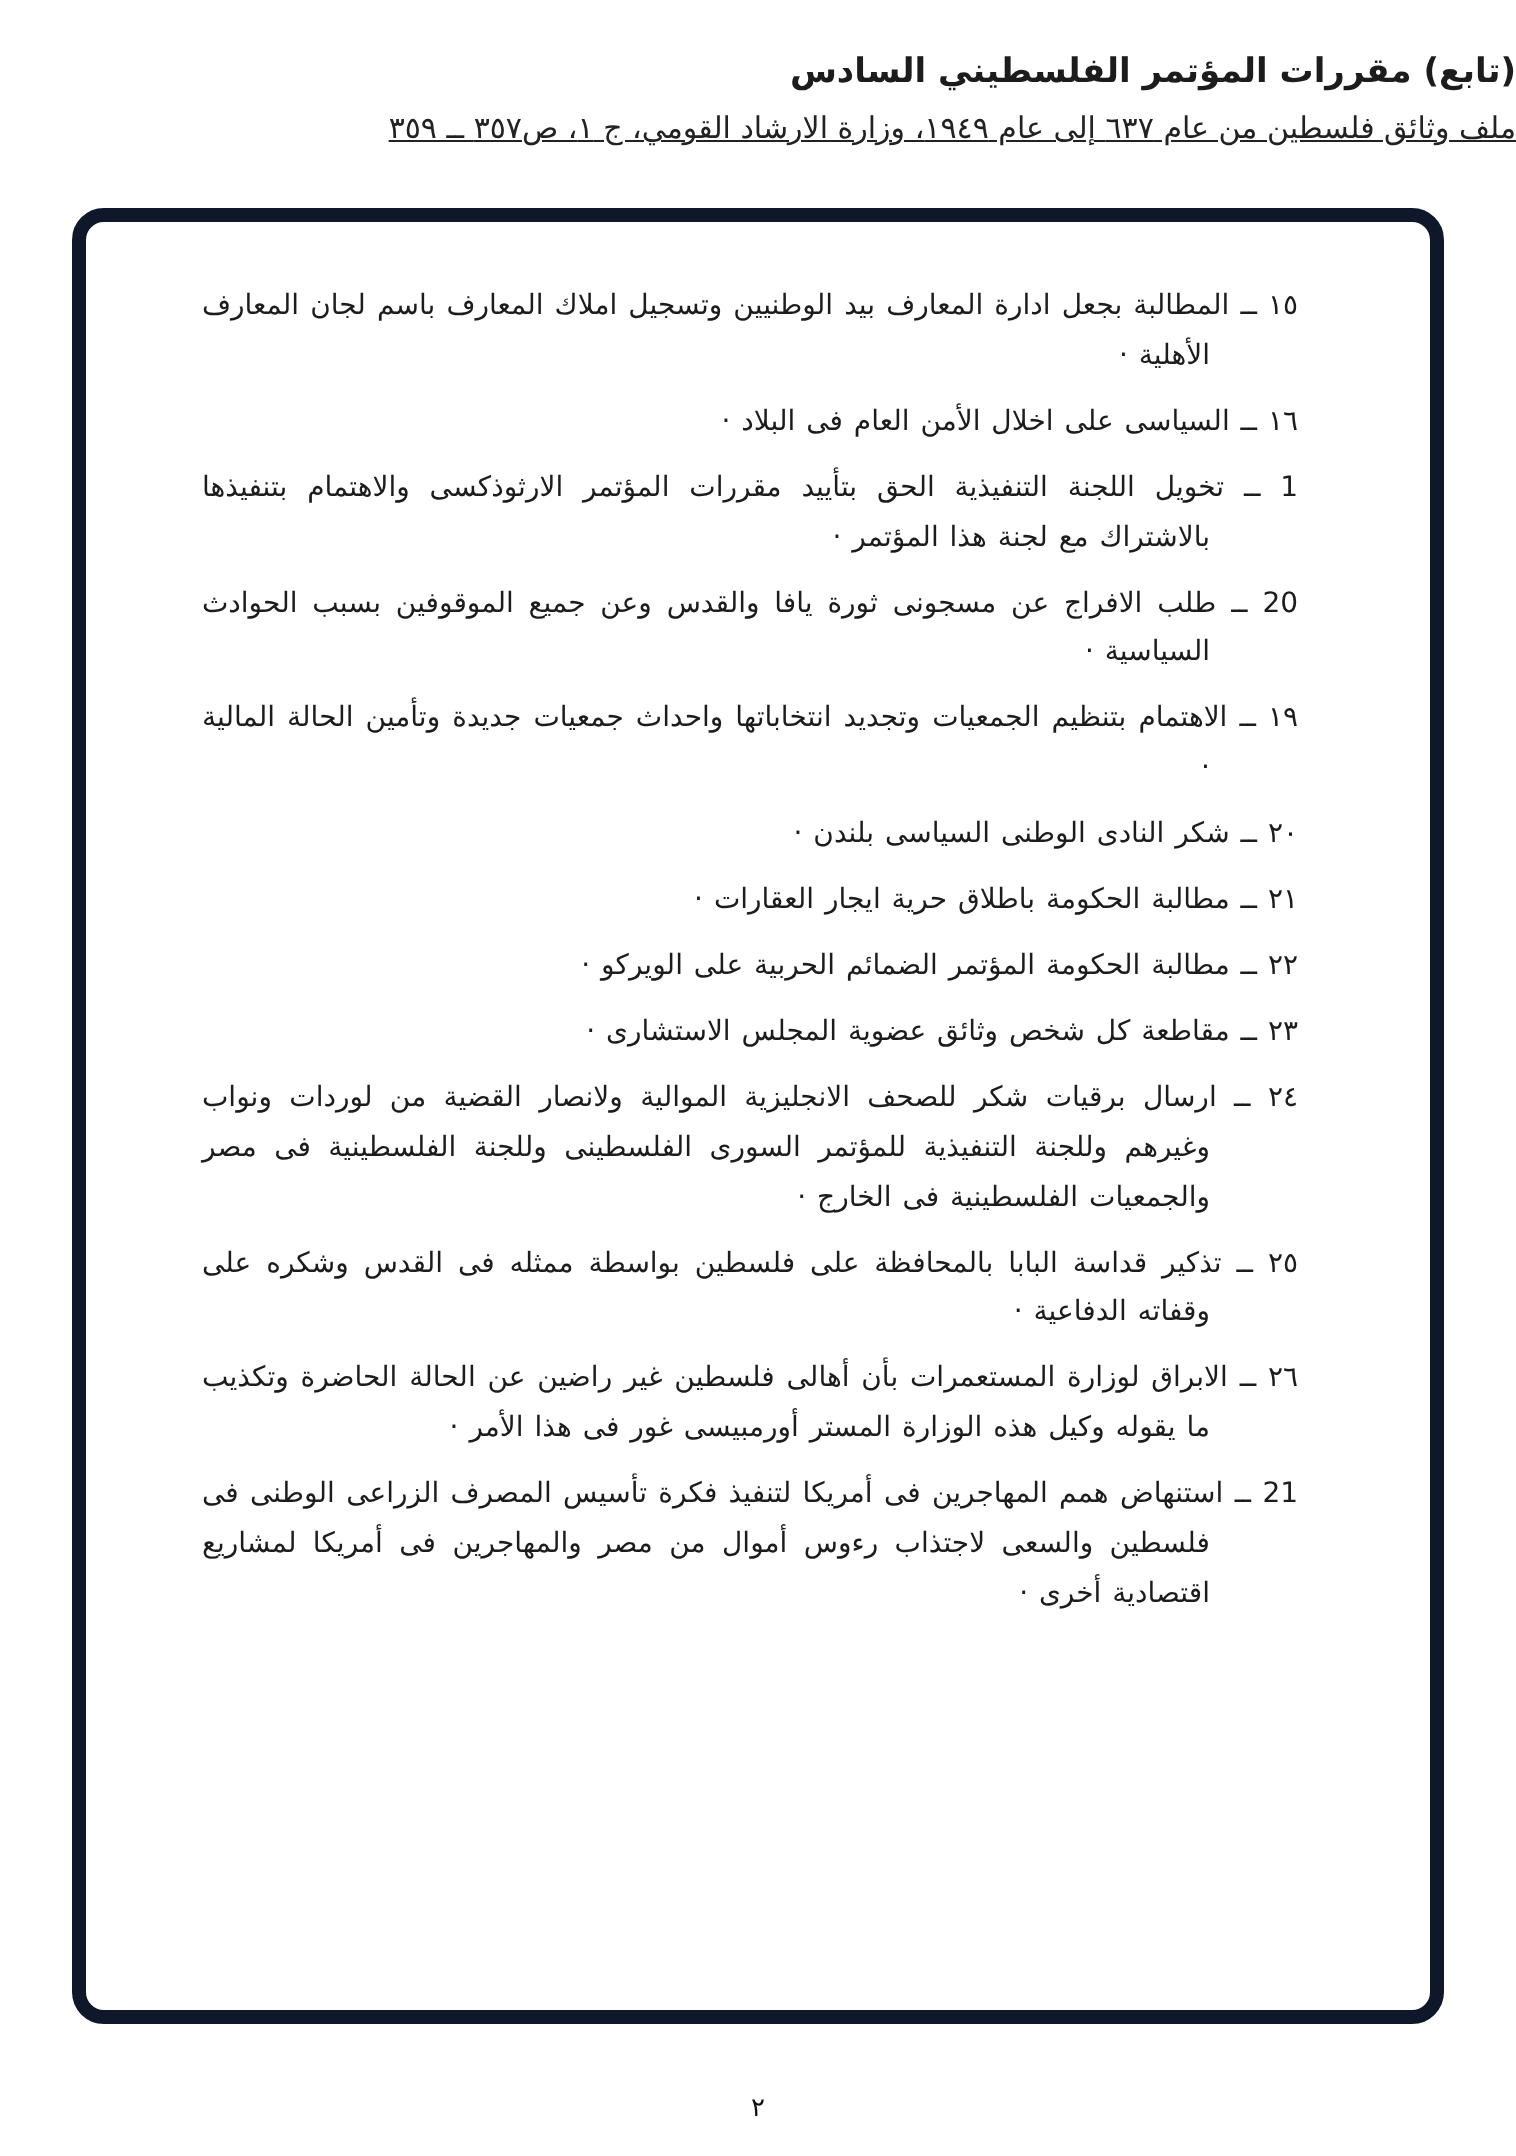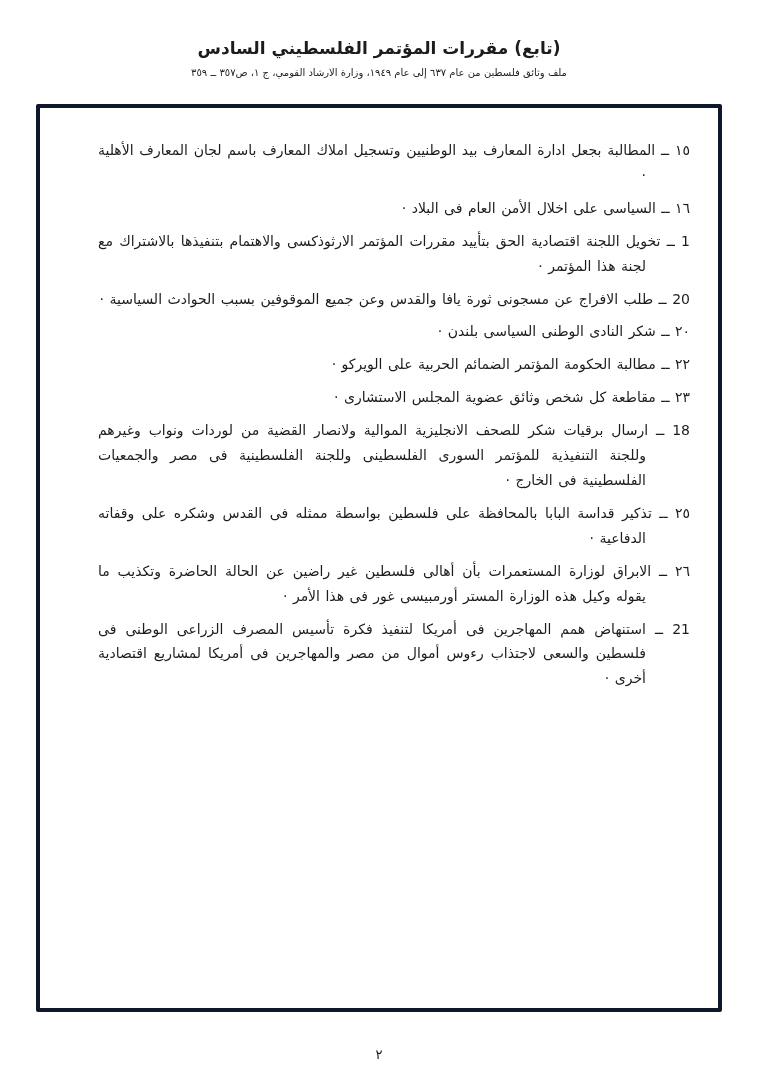--- a/index.html
+++ b/index.html
@@ -6,31 +6,31 @@
   html,body { background:#ffffff; }
   body {
     width:758px; height:1078px;
     font-family:"DejaVu Sans", sans-serif;
     color:#1c1c1c;
     position:relative;
     overflow:hidden;
   }
   .page { position:relative; width:758px; height:1078px; background:#ffffff; }
 
-  .header { text-align:center; padding-top:38px; direction:rtl; }
+  .header { text-align:right; padding-top:26px; direction:rtl; }
   .doc-title { font-size:17px; font-weight:bold; letter-spacing:0; }
-  .doc-source { font-size:10px; margin-top:9px; color:#222; }
+  .doc-source { font-size:15px; margin-top:9px; color:#222;text-decoration:underline; }
 
   .green-box {
     position:absolute;
     left:36px; top:104px;
     width:686px; height:908px;
-    border:4px solid #0f172a;
-    border-radius:2px;
-    padding:30px 28px 0 58px;
+    border:7px solid #0f172a;
+    border-radius:16px;
+    padding:30px 66px 0 58px;
     direction:rtl;
   }
 
   .item {
     font-size:14px;
     line-height:1.78;
     text-align:justify;
     margin-bottom:8px;
     padding-right:44px;
     text-indent:-44px;
@@ -64,47 +64,55 @@
       <span class="item-text">المطالبة بجعل ادارة المعارف بيد الوطنيين وتسجيل املاك المعارف باسم لجان المعارف الأهلية ·</span>
     </div>
 
     <div class="item">
       <span class="item-number">١٦ ــ</span>
       <span class="item-text">السياسى على اخلال الأمن العام فى البلاد ·</span>
     </div>
 
     <div class="item">
       <span class="item-number">1 ــ</span>
-      <span class="item-text">تخويل اللجنة اقتصادية الحق بتأييد مقررات المؤتمر الارثوذكسى والاهتمام بتنفيذها بالاشتراك مع لجنة هذا المؤتمر ·</span>
+      <span class="item-text">تخويل اللجنة التنفيذية الحق بتأييد مقررات المؤتمر الارثوذكسى والاهتمام بتنفيذها بالاشتراك مع لجنة هذا المؤتمر ·</span>
     </div>
 
     <div class="item">
       <span class="item-number">20 ــ</span>
       <span class="item-text">طلب الافراج عن مسجونى ثورة يافا والقدس وعن جميع الموقوفين بسبب الحوادث السياسية ·</span>
     </div>
 
+    <div class="item">
+      <span class="item-number">١٩ ــ</span>
+      <span class="item-text">الاهتمام بتنظيم الجمعيات وتجديد انتخاباتها واحداث جمعيات جديدة وتأمين الحالة المالية ·</span>
+    </div>
 
     <div class="item">
       <span class="item-number">٢٠ ــ</span>
       <span class="item-text">شكر النادى الوطنى السياسى بلندن ·</span>
     </div>
 
+    <div class="item">
+      <span class="item-number">٢١ ــ</span>
+      <span class="item-text">مطالبة الحكومة باطلاق حرية ايجار العقارات ·</span>
+    </div>
 
     <div class="item">
       <span class="item-number">٢٢ ــ</span>
       <span class="item-text">مطالبة الحكومة المؤتمر الضمائم الحربية على الويركو ·</span>
     </div>
 
     <div class="item">
       <span class="item-number">٢٣ ــ</span>
       <span class="item-text">مقاطعة كل شخص وثائق عضوية المجلس الاستشارى ·</span>
     </div>
 
     <div class="item">
-      <span class="item-number">18 ــ</span>
+      <span class="item-number">٢٤ ــ</span>
       <span class="item-text">ارسال برقيات شكر للصحف الانجليزية الموالية ولانصار القضية من لوردات ونواب وغيرهم وللجنة التنفيذية للمؤتمر السورى الفلسطينى وللجنة الفلسطينية فى مصر والجمعيات الفلسطينية فى الخارج ·</span>
     </div>
 
     <div class="item">
       <span class="item-number">٢٥ ــ</span>
       <span class="item-text">تذكير قداسة البابا بالمحافظة على فلسطين بواسطة ممثله فى القدس وشكره على وقفاته الدفاعية ·</span>
     </div>
 
     <div class="item">
       <span class="item-number">٢٦ ــ</span>

